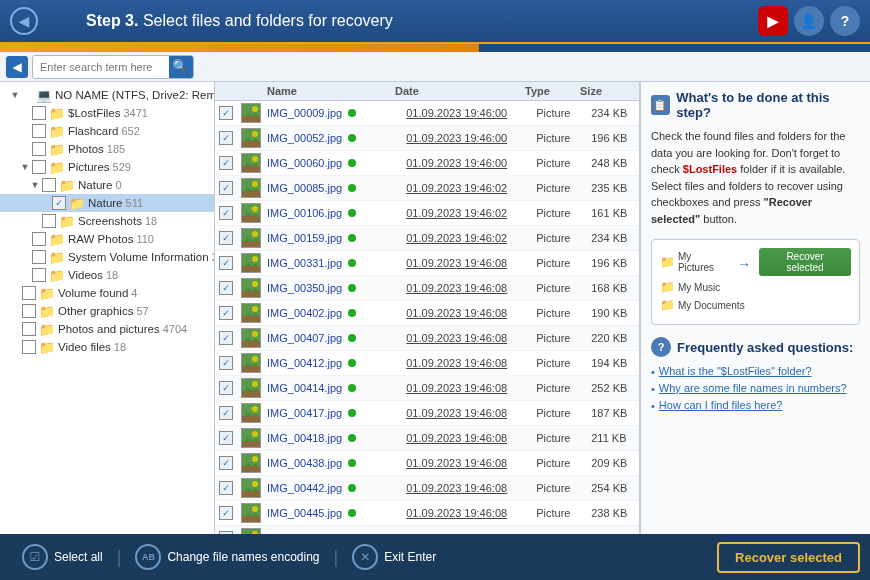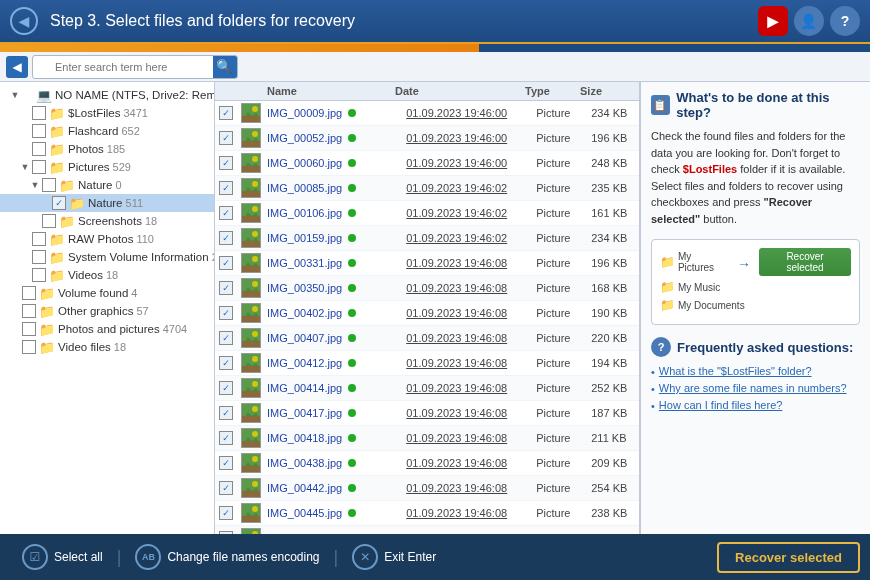--- a/index.html
+++ b/index.html
@@ -20,21 +20,21 @@
       border-radius: 50%;
       border: 2px solid #7ab0e0;
       background: transparent;
       color: #7ab0e0;
       display: flex; align-items: center; justify-content: center;
       cursor: pointer;
       font-size: 14px;
       margin-right: 12px;
     }
     .title-text { font-size: 16px; font-weight: normal; flex: 1; }
-    .title-text strong { font-weight: normal; }
+    .title-text strong { font-weight: bold; margin-left: 36px; }
     .title-icons { display: flex; gap: 6px; }
     .title-icon-btn {
       width: 30px; height: 30px;
       border-radius: 50%;
       border: none;
       cursor: pointer;
       display: flex; align-items: center; justify-content: center;
       font-size: 14px;
       font-weight: bold;
     }
@@ -88,23 +88,23 @@
       display: flex;
       align-items: center;
       border: 1px solid #aab8c8;
       border-radius: 3px;
       overflow: hidden;
       background: white;
     }
     .bc-search input {
       border: none;
       outline: none;
-      padding: 2px 22px;
+      padding: 2px 7px;
       font-size: 11px;
-      width: 180px;
+      width: 136px;
       color: #888;
     }
     .bc-search-btn {
       background: #2a6ab5;
       border: none;
       color: white;
       width: 24px; height: 22px;
       cursor: pointer;
       display: flex; align-items: center; justify-content: center;
     }

